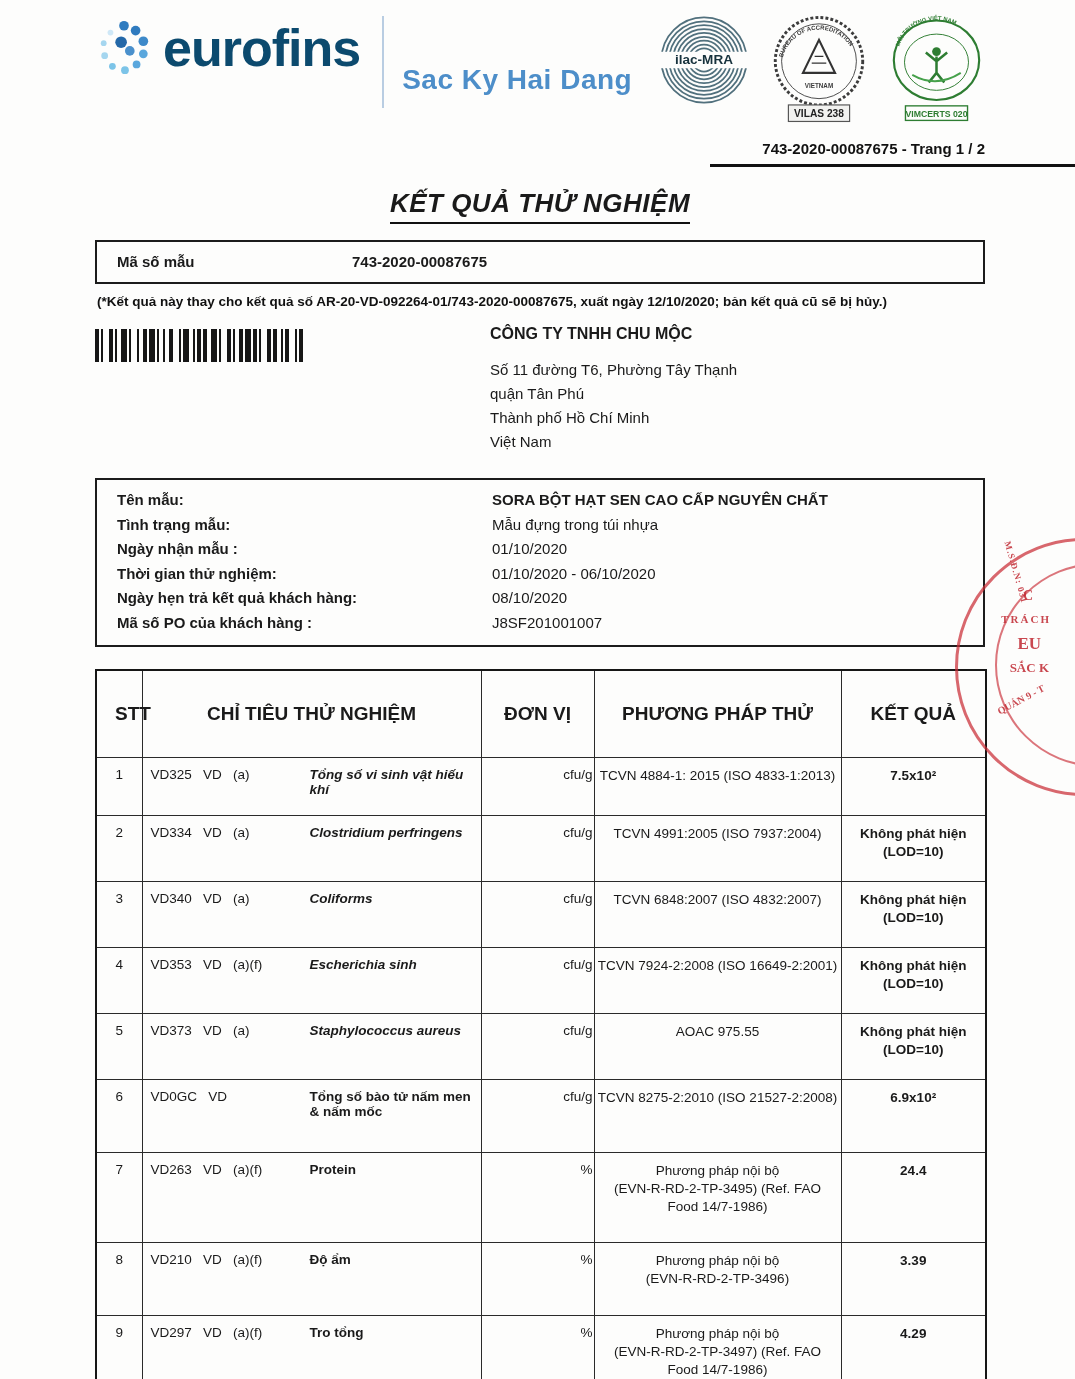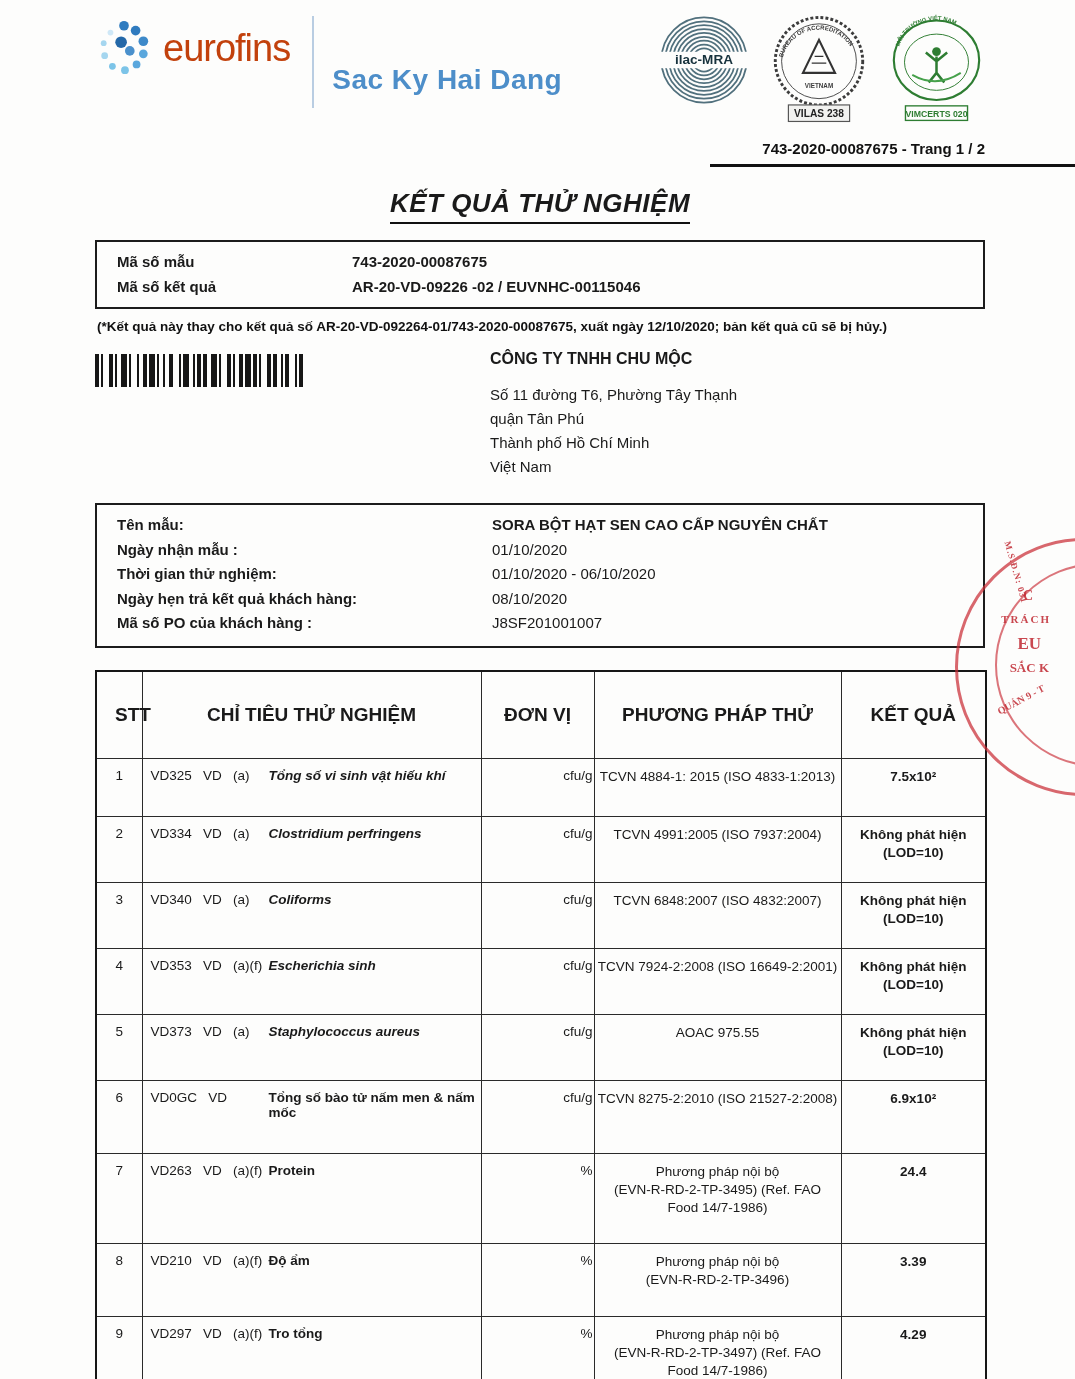--- a/index.html
+++ b/index.html
@@ -11,21 +11,21 @@
     font-family:"Liberation Sans","DejaVu Sans",sans-serif;
     color:#1a1a1a;
     overflow:hidden;
     box-sizing:border-box;
     padding:12px 90px 0 95px;
   }
   
   .hdr{position:relative;height:150px;}
   .brand-row{display:flex;align-items:flex-start;}
   .brand-left{display:flex;align-items:center;gap:10px;padding-top:6px;}
-  .wordmark{font-size:38px;font-weight:normal;color:#c2410c;letter-spacing:-1px;line-height:1;}
+  .wordmark{font-size:52px;font-weight:bold;color:#0c4a6e;letter-spacing:-1px;line-height:1;}
   .brand-divider{width:2px;height:92px;background:#b9cde2;margin:4px 18px 0 22px;}
   .subbrand{font-size:28px;font-weight:bold;color:#4d8ec9;margin-top:52px;letter-spacing:.5px;}
   .certs{margin-left:auto;display:flex;gap:18px;align-items:flex-start;padding-top:2px;}
   .page-ref{position:absolute;right:0;top:128px;font-size:15px;font-weight:bold;color:#111;}
   .ref-underline{position:absolute;right:-90px;top:152px;width:365px;height:2.5px;background:#111;}
   
   .title-wrap{text-align:center;margin-top:26px;}
   .doc-title{display:inline-block;font-size:26px;font-weight:bold;letter-spacing:.5px;
     border-bottom:2.5px solid #111;padding-bottom:3px;margin:0;font-style:italic;}
   
@@ -50,21 +50,21 @@
   .s-row .val{font-size:15px;}
   .s-row .val.strong{font-weight:bold;}
   
   table.results{margin-top:22px;width:100%;border-collapse:collapse;border:2px solid #161616;table-layout:fixed;}
   .results th,.results td{border:1.5px solid #2a2a2a;}
   .results th{height:50px;font-size:19px;font-weight:bold;text-align:center;vertical-align:middle;padding:18px;}
   .results td{vertical-align:top;padding-top:9px;padding-bottom:8px;font-size:13.5px;}
   .col-stt{width:46px;} .col-test{width:339px;} .col-unit{width:113px;}
   .col-method{width:247px;} .col-result{width:145px;}
   .c-stt{text-align:center;}
-  .c-test .test-wrap{display:flex;}
+  .c-test .test-wrap{display:flex;gap:41px;}
   .c-test .code{flex:0 0 118px;padding-left:7px;white-space:pre;}
   .c-test .tname{flex:1;font-weight:bold;padding-right:4px;}
   .c-test .tname.it{font-style:italic;}
   .c-unit{text-align:right;}
   .c-method{text-align:center;white-space:pre-line;padding-left:2px;padding-right:2px;line-height:18px;}
   .c-result{text-align:center;font-weight:bold;white-space:pre-line;line-height:18px;font-size:14px;}
   tr.h40 td{height:40px;} tr.h48 td{height:48px;} tr.h55 td{height:55px;}
   tr.h72 td{height:72px;}
   
   .stamp{position:absolute;top:538px;right:0;width:150px;height:260px;pointer-events:none;}
@@ -161,24 +161,20 @@
 
   <div class="title-wrap">
     <h1 class="doc-title">KẾT QUẢ THỬ NGHIỆM</h1>
   </div>
 
   <section class="id-box">
     <div class="id-row">
       <span class="lbl">Mã số mẫu</span>
       <span class="val">743-2020-00087675</span>
     </div>
-    <div class="id-row">
-      <span class="lbl">Mã số kết quả</span>
-      <span class="val">AR-20-VD-09226 -02 / EUVNHC-00115046</span>
-    </div>
   </section>
 
   <p class="note">(*Kết quả này thay cho kết quả số AR-20-VD-092264-01/743-2020-00087675, xuất ngày 12/10/2020; bản kết quả cũ sẽ bị hủy.)</p>
 
   <section class="customer">
     <div class="barcode">
         <span class="bar" style="width: 4px;"></span>
         <span class="gap" style="width: 2px;"></span>
         <span class="bar" style="width: 2px;"></span>
         <span class="gap" style="width: 6px;"></span>
@@ -246,20 +242,24 @@
       <div class="customer-line">quận Tân Phú</div>
       <div class="customer-line">Thành phố Hồ Chí Minh</div>
       <div class="customer-line">Việt Nam</div>
     </div>
   </section>
 
   <section class="sample-box">
     <div class="s-row">
       <span class="lbl">Tên mẫu:</span>
       <span class="val strong">SORA BỘT HẠT SEN CAO CẤP NGUYÊN CHẤT</span>
+    </div>
+    <div class="s-row">
+      <span class="lbl">Tình trạng mẫu:</span>
+      <span class="val">Mẫu đựng trong túi nhựa</span>
     </div>
     <div class="s-row">
       <span class="lbl">Ngày nhận mẫu :</span>
       <span class="val">01/10/2020</span>
     </div>
     <div class="s-row">
       <span class="lbl">Thời gian thử nghiệm:</span>
       <span class="val">01/10/2020 - 06/10/2020</span>
     </div>
     <div class="s-row">

